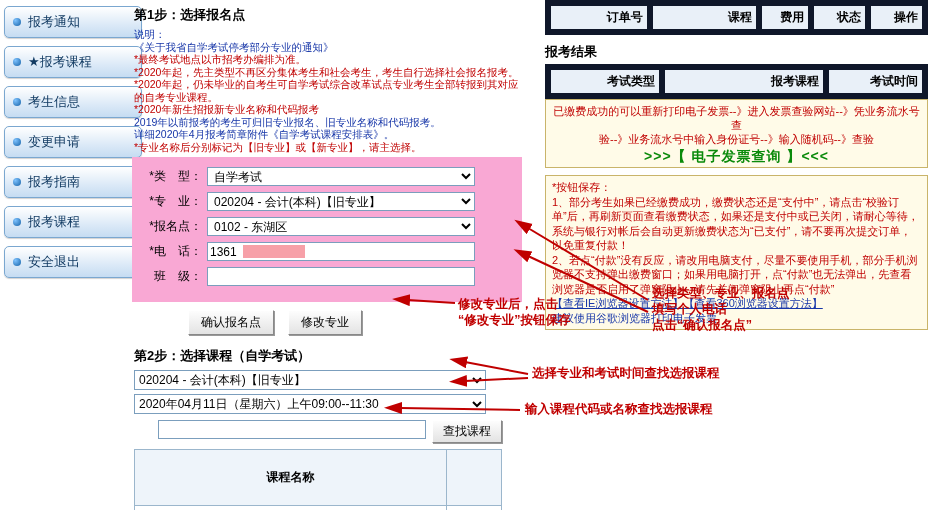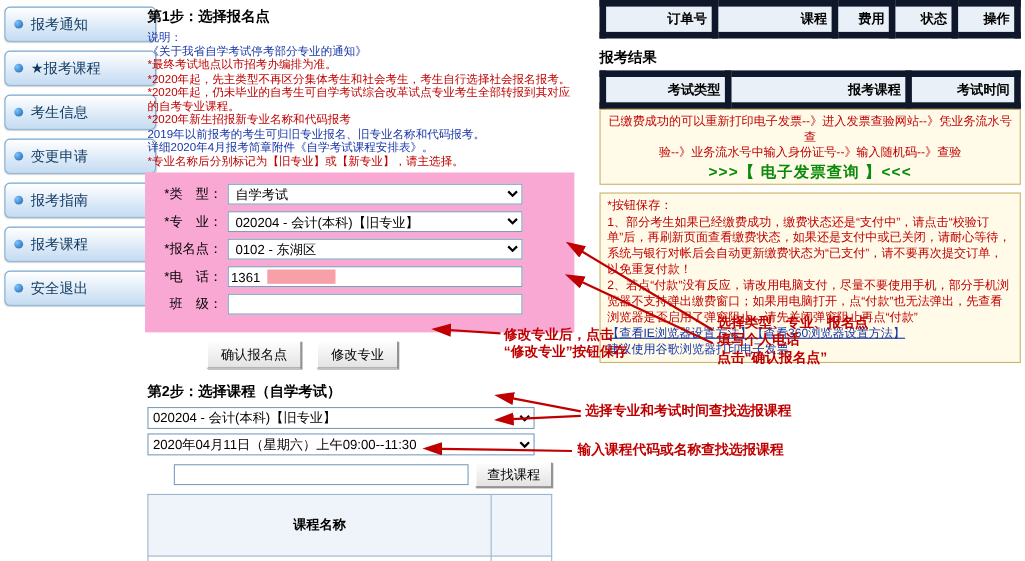--- a/index.html
+++ b/index.html
@@ -72,21 +72,21 @@
     background:linear-gradient(#fdfdfd,#e3e3e3);
     padding:3px 12px;font-size:12px;cursor:pointer;
     box-shadow:1px 1px 0 #999;
   }
   .step2-title{font-size:13px;font-weight:bold;margin:12px 0 5px 2px;}
   .sel2{
     width:352px;height:20px;font-size:12px;
     border:1px solid #7b9ebd;background:#fff;margin:0 0 4px 2px;
     box-sizing:border-box;
   }
-  .search-row{display:flex;align-items:center;margin:2px 0 6px 2px;padding-left:24px;}
+  .search-row{display:flex;margin:2px 0 6px 2px;padding-left:24px;}
   .search-input{
     width:268px;height:19px;border:1px solid #7b9ebd;
     font-size:12px;box-sizing:border-box;padding:0 3px;background:#fff;
   }
   .search-btn{
     margin-left:6px;border:1px solid #888;border-top-color:#fff;border-left-color:#fff;
     background:linear-gradient(#fdfdfd,#e3e3e3);
     padding:2px 10px;font-size:12px;cursor:pointer;box-shadow:1px 1px 0 #999;
   }
   table.course{

